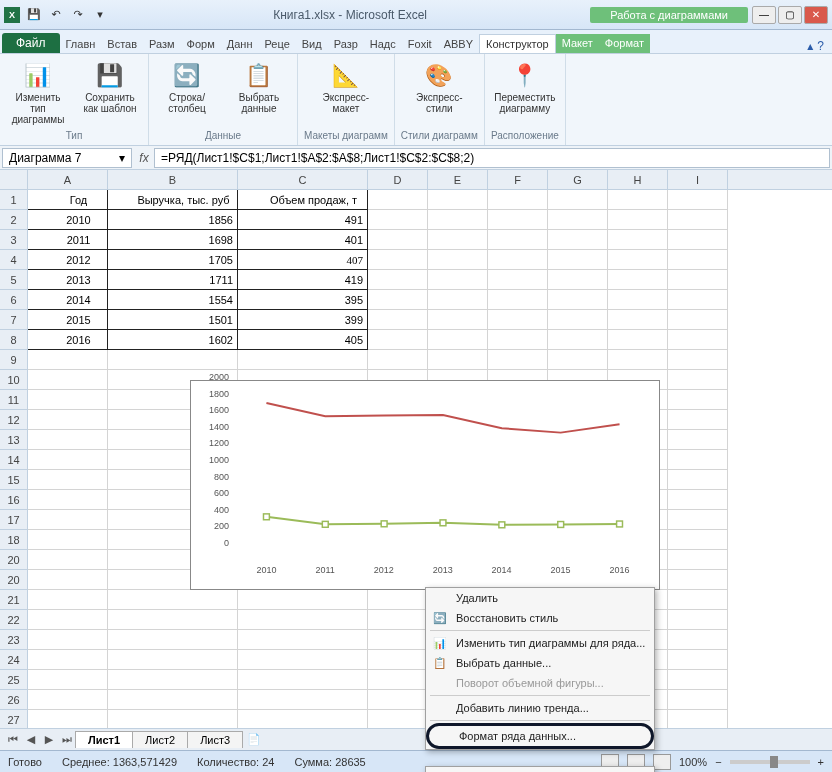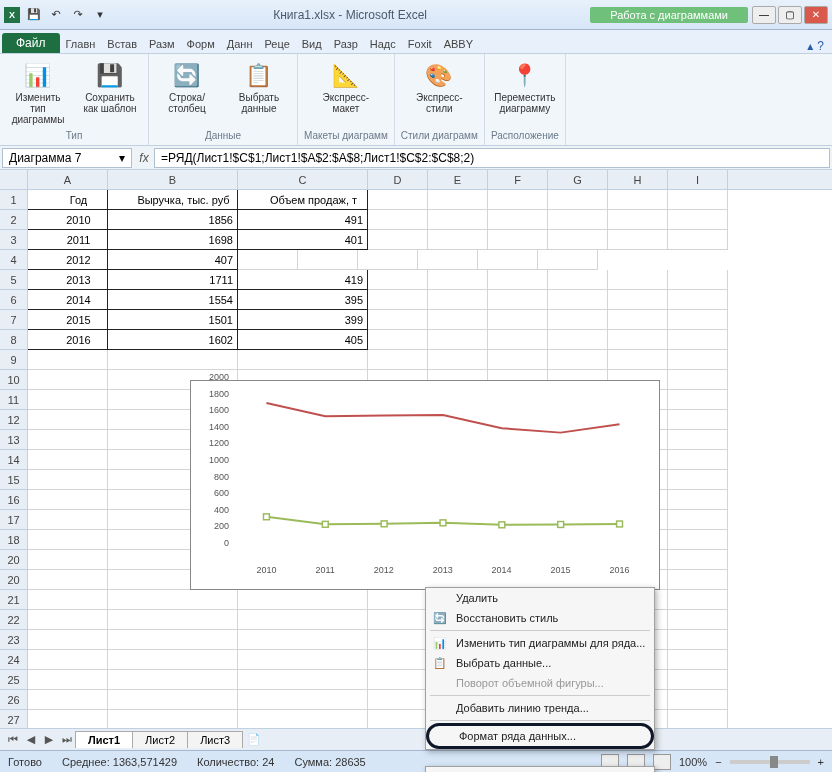--- a/index.html
+++ b/index.html
@@ -114,20 +114,25 @@
       <div class="tab">Встав</div>
       <div class="tab">Разм</div>
       <div class="tab">Форм</div>
       <div class="tab">Данн</div>
       <div class="tab">Реце</div>
       <div class="tab">Вид</div>
       <div class="tab">Разр</div>
       <div class="tab">Надс</div>
       <div class="tab">Foxit</div>
       <div class="tab">ABBY</div>
+    </div>
+  <div id="chart-tabs-holder" style="display: flex;">
+      <div class="tab chart-tab active">Конструктор</div>
+      <div class="tab chart-tab">Макет</div>
+      <div class="tab chart-tab">Формат</div>
     </div>
   <div class="help-icons">
     <span>▴</span>
     <span>?</span>
   </div>
 </div>
 
 <div class="ribbon" id="ribbon-body">
     <div class="ribbon-group">
       <div class="buttons">
@@ -266,21 +271,22 @@
           <div class="cell data right" style="width: 130px;">401</div>
           <div class="cell" style="width: 60px;"></div>
           <div class="cell" style="width: 60px;"></div>
           <div class="cell" style="width: 60px;"></div>
           <div class="cell" style="width: 60px;"></div>
           <div class="cell" style="width: 60px;"></div>
           <div class="cell" style="width: 60px;"></div>
         </div>
         <div class="row">
           <div class="cell data" style="width: 80px; text-align: center;">2012</div>
-          <div class="cell data right" style="width: 130px;">407</div>
+          <div class="cell data right" style="width: 130px;">1705</div>
+          <div class="cell data right" style="width: 130px; font-family: Liberation Serif, serif;">407</div>
           <div class="cell" style="width: 60px;"></div>
           <div class="cell" style="width: 60px;"></div>
           <div class="cell" style="width: 60px;"></div>
           <div class="cell" style="width: 60px;"></div>
           <div class="cell" style="width: 60px;"></div>
           <div class="cell" style="width: 60px;"></div>
         </div>
         <div class="row">
           <div class="cell data" style="width: 80px; text-align: center;">2013</div>
           <div class="cell data right" style="width: 130px;">1711</div>

